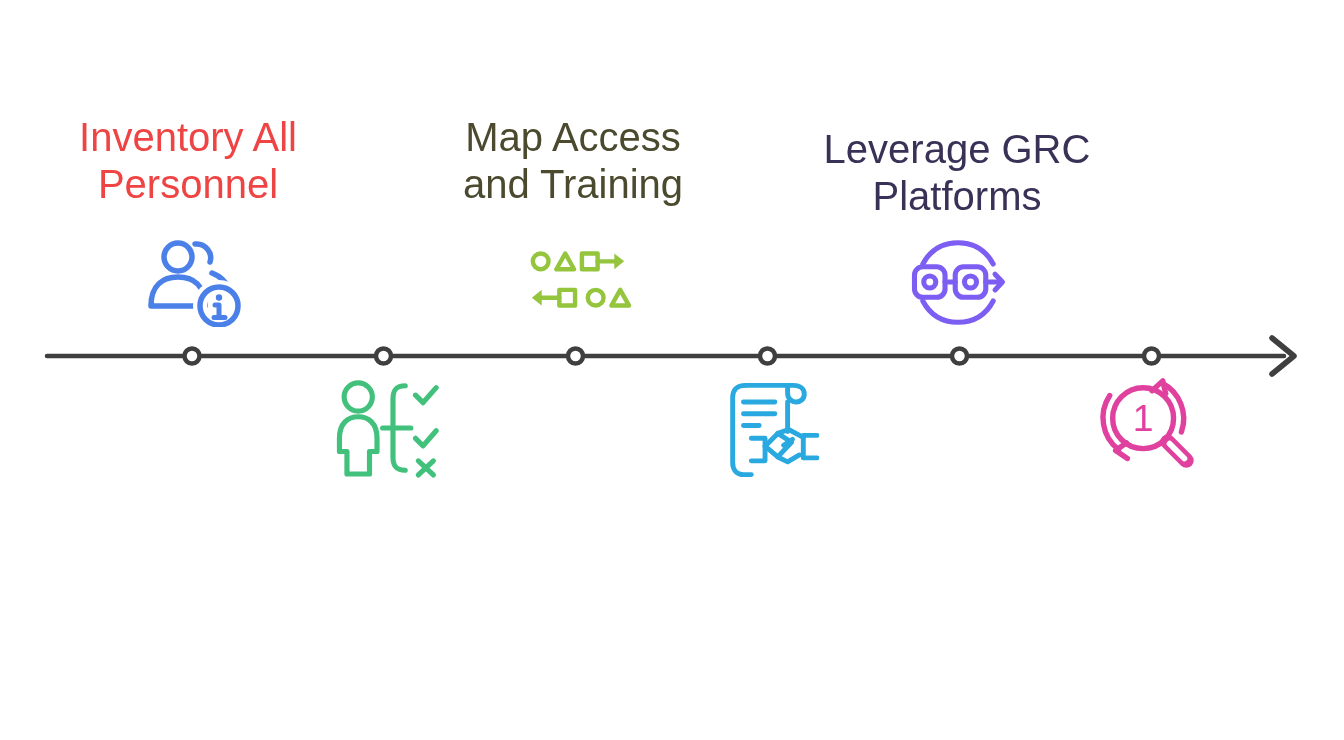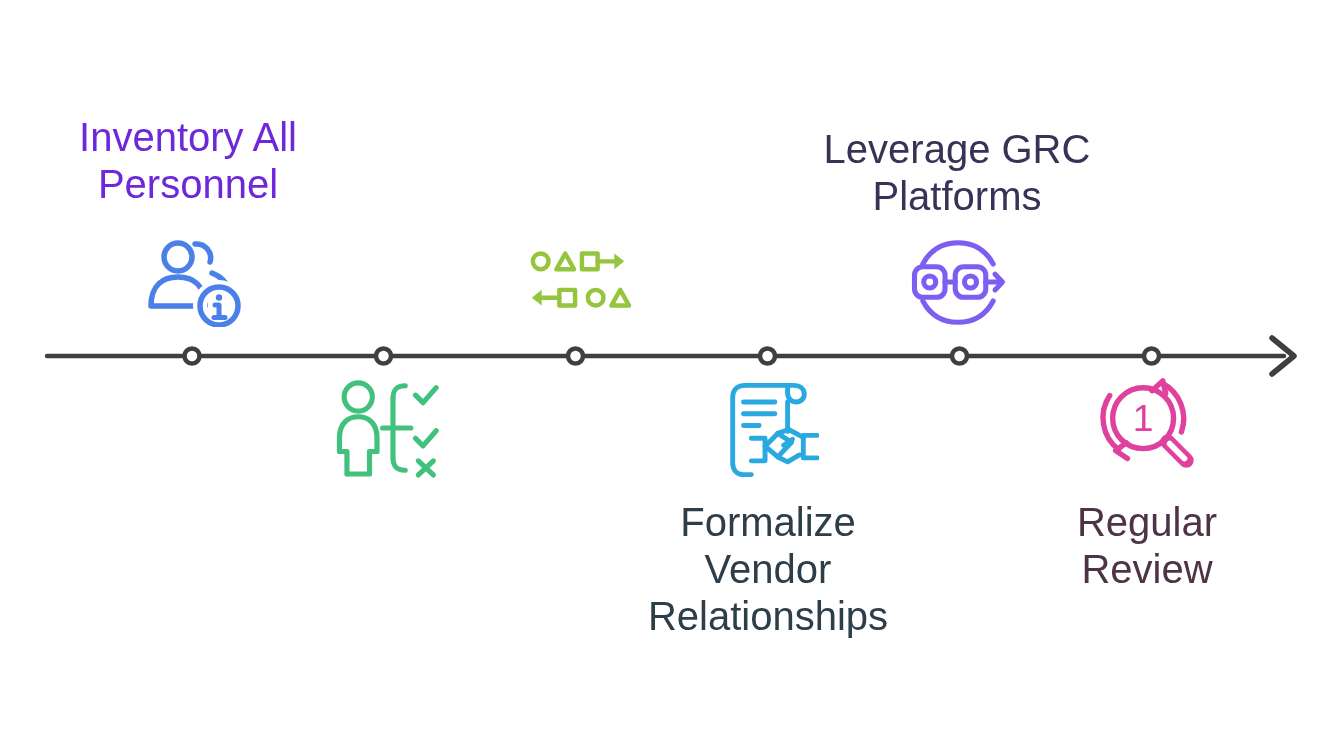--- a/index.html
+++ b/index.html
@@ -41,21 +41,21 @@
       <path d="M1272 338 L1294 356 L1272 374" stroke-width="5.5"></path>
       <circle cx="192" cy="356" r="7.5" fill="#ffffff" stroke-width="4.5"></circle>
       <circle cx="383.5" cy="356" r="7.5" fill="#ffffff" stroke-width="4.5"></circle>
       <circle cx="575.5" cy="356" r="7.5" fill="#ffffff" stroke-width="4.5"></circle>
       <circle cx="767.5" cy="356" r="7.5" fill="#ffffff" stroke-width="4.5"></circle>
       <circle cx="959.5" cy="356" r="7.5" fill="#ffffff" stroke-width="4.5"></circle>
       <circle cx="1151.5" cy="356" r="7.5" fill="#ffffff" stroke-width="4.5"></circle>
     </g>
   </svg>
 
-  <div class="milestone-label lab-0" style="color: #6d28d9;">Inventory All
+  <div class="milestone-label lab-0" style="color: #ef4444;">Inventory All
 Personnel</div>
   <span class="milestone-icon ico-0" style="color: rgb(75, 128, 232);">
     <svg width="100" height="96" viewBox="0 0 100 96" fill="none" stroke="currentColor" stroke-width="5.5" stroke-linecap="round" stroke-linejoin="round">
       <path d="M53 13 A14 14 0 0 1 68 31"></path>
       <path d="M70 42 C80 46 85 52 86 59"></path>
       <circle cx="36" cy="26" r="14"></circle>
       <path d="M9 75 C9 54 21 46 36 46 C51 46 63 54 63 75 Z"></path>
       <circle cx="77" cy="75" r="19" stroke="#ffffff" stroke-width="14"></circle>
       <circle cx="77" cy="75" r="19"></circle>
       <circle cx="77" cy="66.5" r="3.2" fill="currentColor" stroke="none"></circle>
@@ -70,38 +70,37 @@
       <path d="M9 78 V64 C9 48 18 41 29 41 C40 41 49 48 49 64 V78 H41 V102 H17 V78 Z"></path>
       <path d="M79 8 C68 8 66 14 66 22 V84 C66 92 68 98 79 98"></path>
       <path d="M55 53 H85"></path>
       <check></check>
       <path d="M90 18 L98 26 L112 10"></path>
       <path d="M90 64 L98 72 L112 56"></path>
       <path d="M93 88 L109 103 M109 88 L93 103"></path>
     </svg>
   </span>
 
+  <div class="milestone-label lab-2" style="color: rgb(75, 74, 46);">Map Access
+and Training</div>
   <span class="milestone-icon ico-2" style="color: rgb(148, 197, 60);">
     <svg width="108" height="70" viewBox="0 0 110 70" fill="none" stroke="currentColor" stroke-width="4.5" stroke-linecap="round" stroke-linejoin="round">
       <circle cx="17" cy="15" r="8"></circle>
       <path d="M33 23 H51 L42 7 Z"></path>
       <rect x="59" y="7" width="16" height="16"></rect>
       <path d="M75 15 H96"></path>
       <path d="M92 7 L102 15 L92 23 Z" fill="currentColor" stroke="none"></path>
       <path d="M36 52 H14"></path>
       <path d="M18 44 L8 52 L18 60 Z" fill="currentColor" stroke="none"></path>
       <rect x="36" y="44" width="16" height="16"></rect>
       <circle cx="73" cy="52" r="8"></circle>
       <path d="M89 60 H107 L98 44 Z"></path>
     </svg>
   </span>
 
-  <div class="milestone-label lab-3" style="color: rgb(45, 62, 72);">Formalize
-Vendor
-Relationships</div>
   <span class="milestone-icon ico-3" style="color: rgb(41, 169, 224);">
     <svg width="103" height="106" viewBox="0 0 105 107" fill="none" stroke="currentColor" stroke-width="5" stroke-linecap="round" stroke-linejoin="round">
       <path d="M30 10 C21 10 17 15 17 22 V89 C17 96 21 101 28 101 H36"></path>
       <path d="M30 10 H79 C86 10 90 14 90 19 C90 24 86 27 82 27 C77 27 73 23 73 18 V10"></path>
       <path d="M73 27 V57"></path>
       <path d="M28 27 H60 M28 39 H60 M28 51 H44"></path>
       <path d="M36 64 H50 V87 H36"></path>
       <path d="M103 61 H89 V84 H103"></path>
       <path d="M50 72 L63 59 L77 68 L63 83 Z"></path>
       <path d="M63 59 L74 55 L89 63"></path>
@@ -119,22 +118,20 @@
       <rect x="7" y="33" width="33" height="33" rx="9"></rect>
       <circle cx="23.5" cy="49.5" r="6.5"></circle>
       <rect x="51" y="33" width="33" height="33" rx="9"></rect>
       <circle cx="67.5" cy="49.5" r="6.5"></circle>
       <path d="M40 49.5 H51"></path>
       <path d="M84 49.5 H101"></path>
       <path d="M94 41 L102 49.5 L94 58"></path>
     </svg>
   </span>
 
-  <div class="milestone-label lab-5" style="color: rgb(78, 51, 71);">Regular
-Review</div>
   <span class="milestone-icon ico-5" style="color: rgb(224, 65, 158);">
     <svg width="105" height="110" viewBox="0 0 105 112" fill="none" stroke="currentColor" stroke-width="5.5" stroke-linecap="round" stroke-linejoin="round">
       <line x1="71" y1="69" x2="90" y2="88" stroke-width="15"></line>
       <line x1="73" y1="71" x2="88" y2="86" stroke="#ffffff" stroke-width="6"></line>
       <circle cx="46" cy="45" r="31"></circle>
       <path d="M85 59 A41 41 0 0 0 65 9"></path>
       <path d="M55 17 L66 7 L69 20"></path>
       <path d="M12 22 A41 41 0 0 0 21 77"></path>
       <path d="M29 70 L18 78 L30 86"></path>
       <text x="46" y="58" text-anchor="middle" font-size="38" fill="currentColor" stroke="none" font-family="Liberation Sans, sans-serif">1</text>

